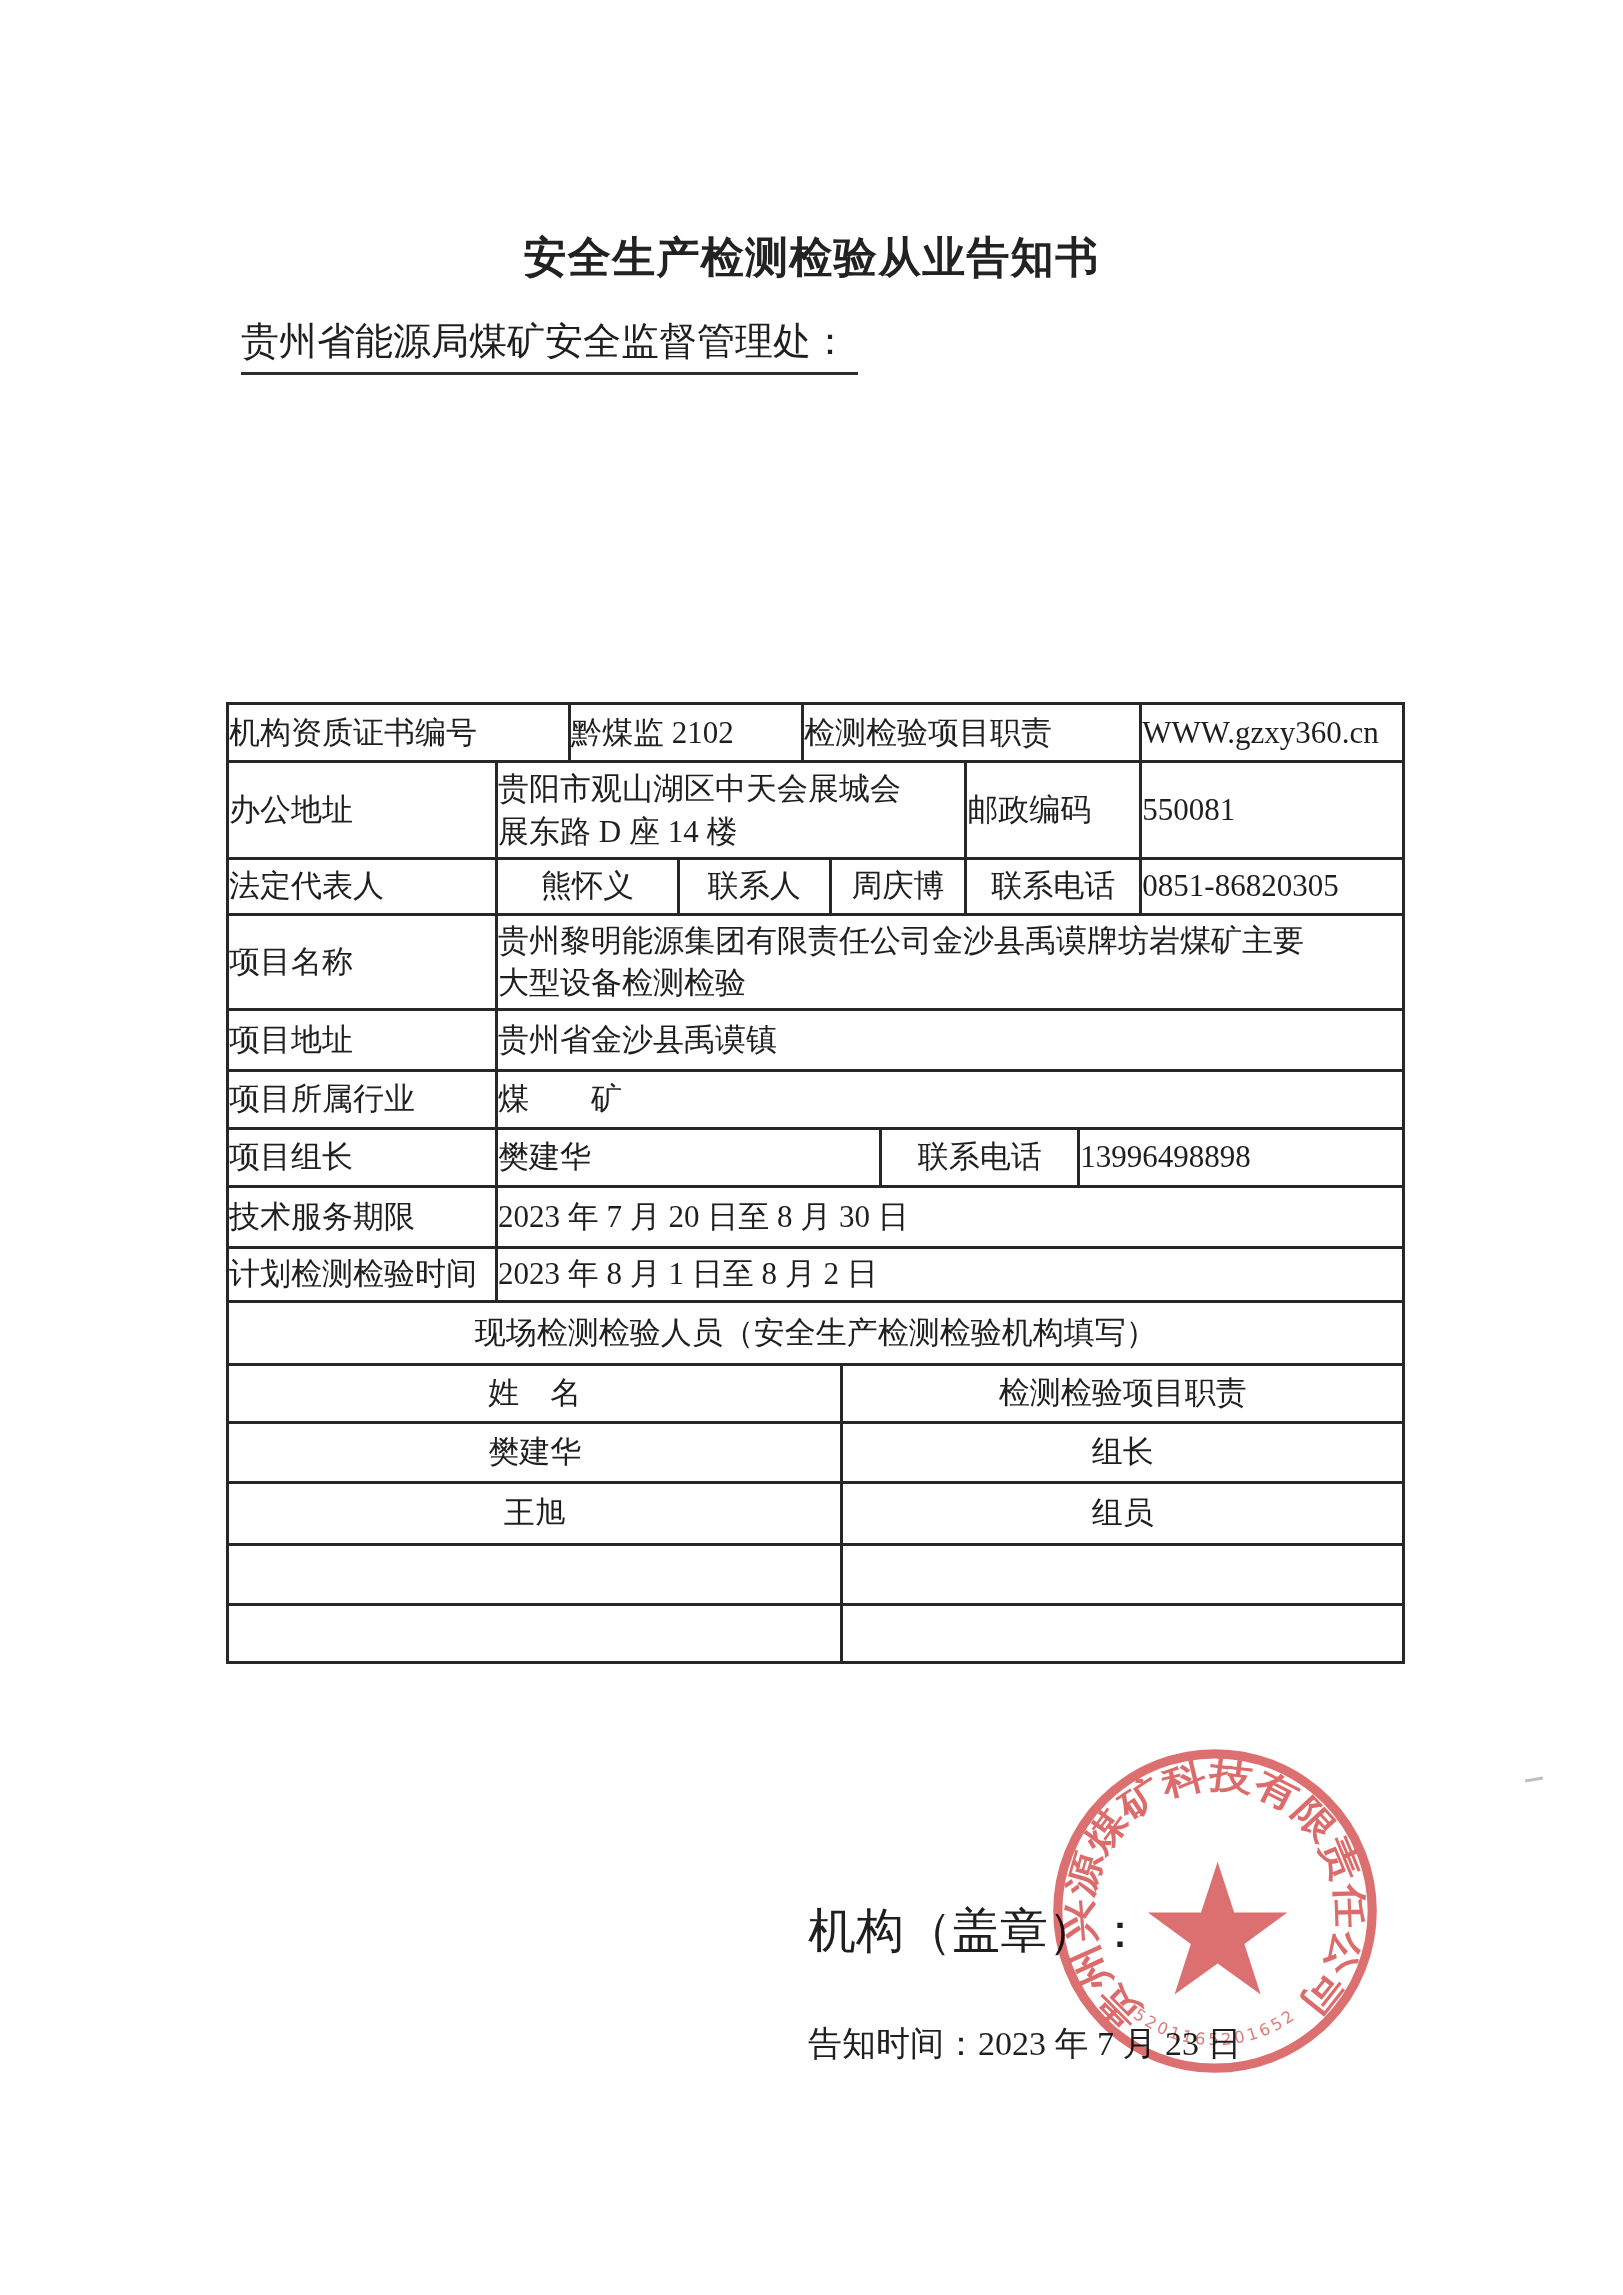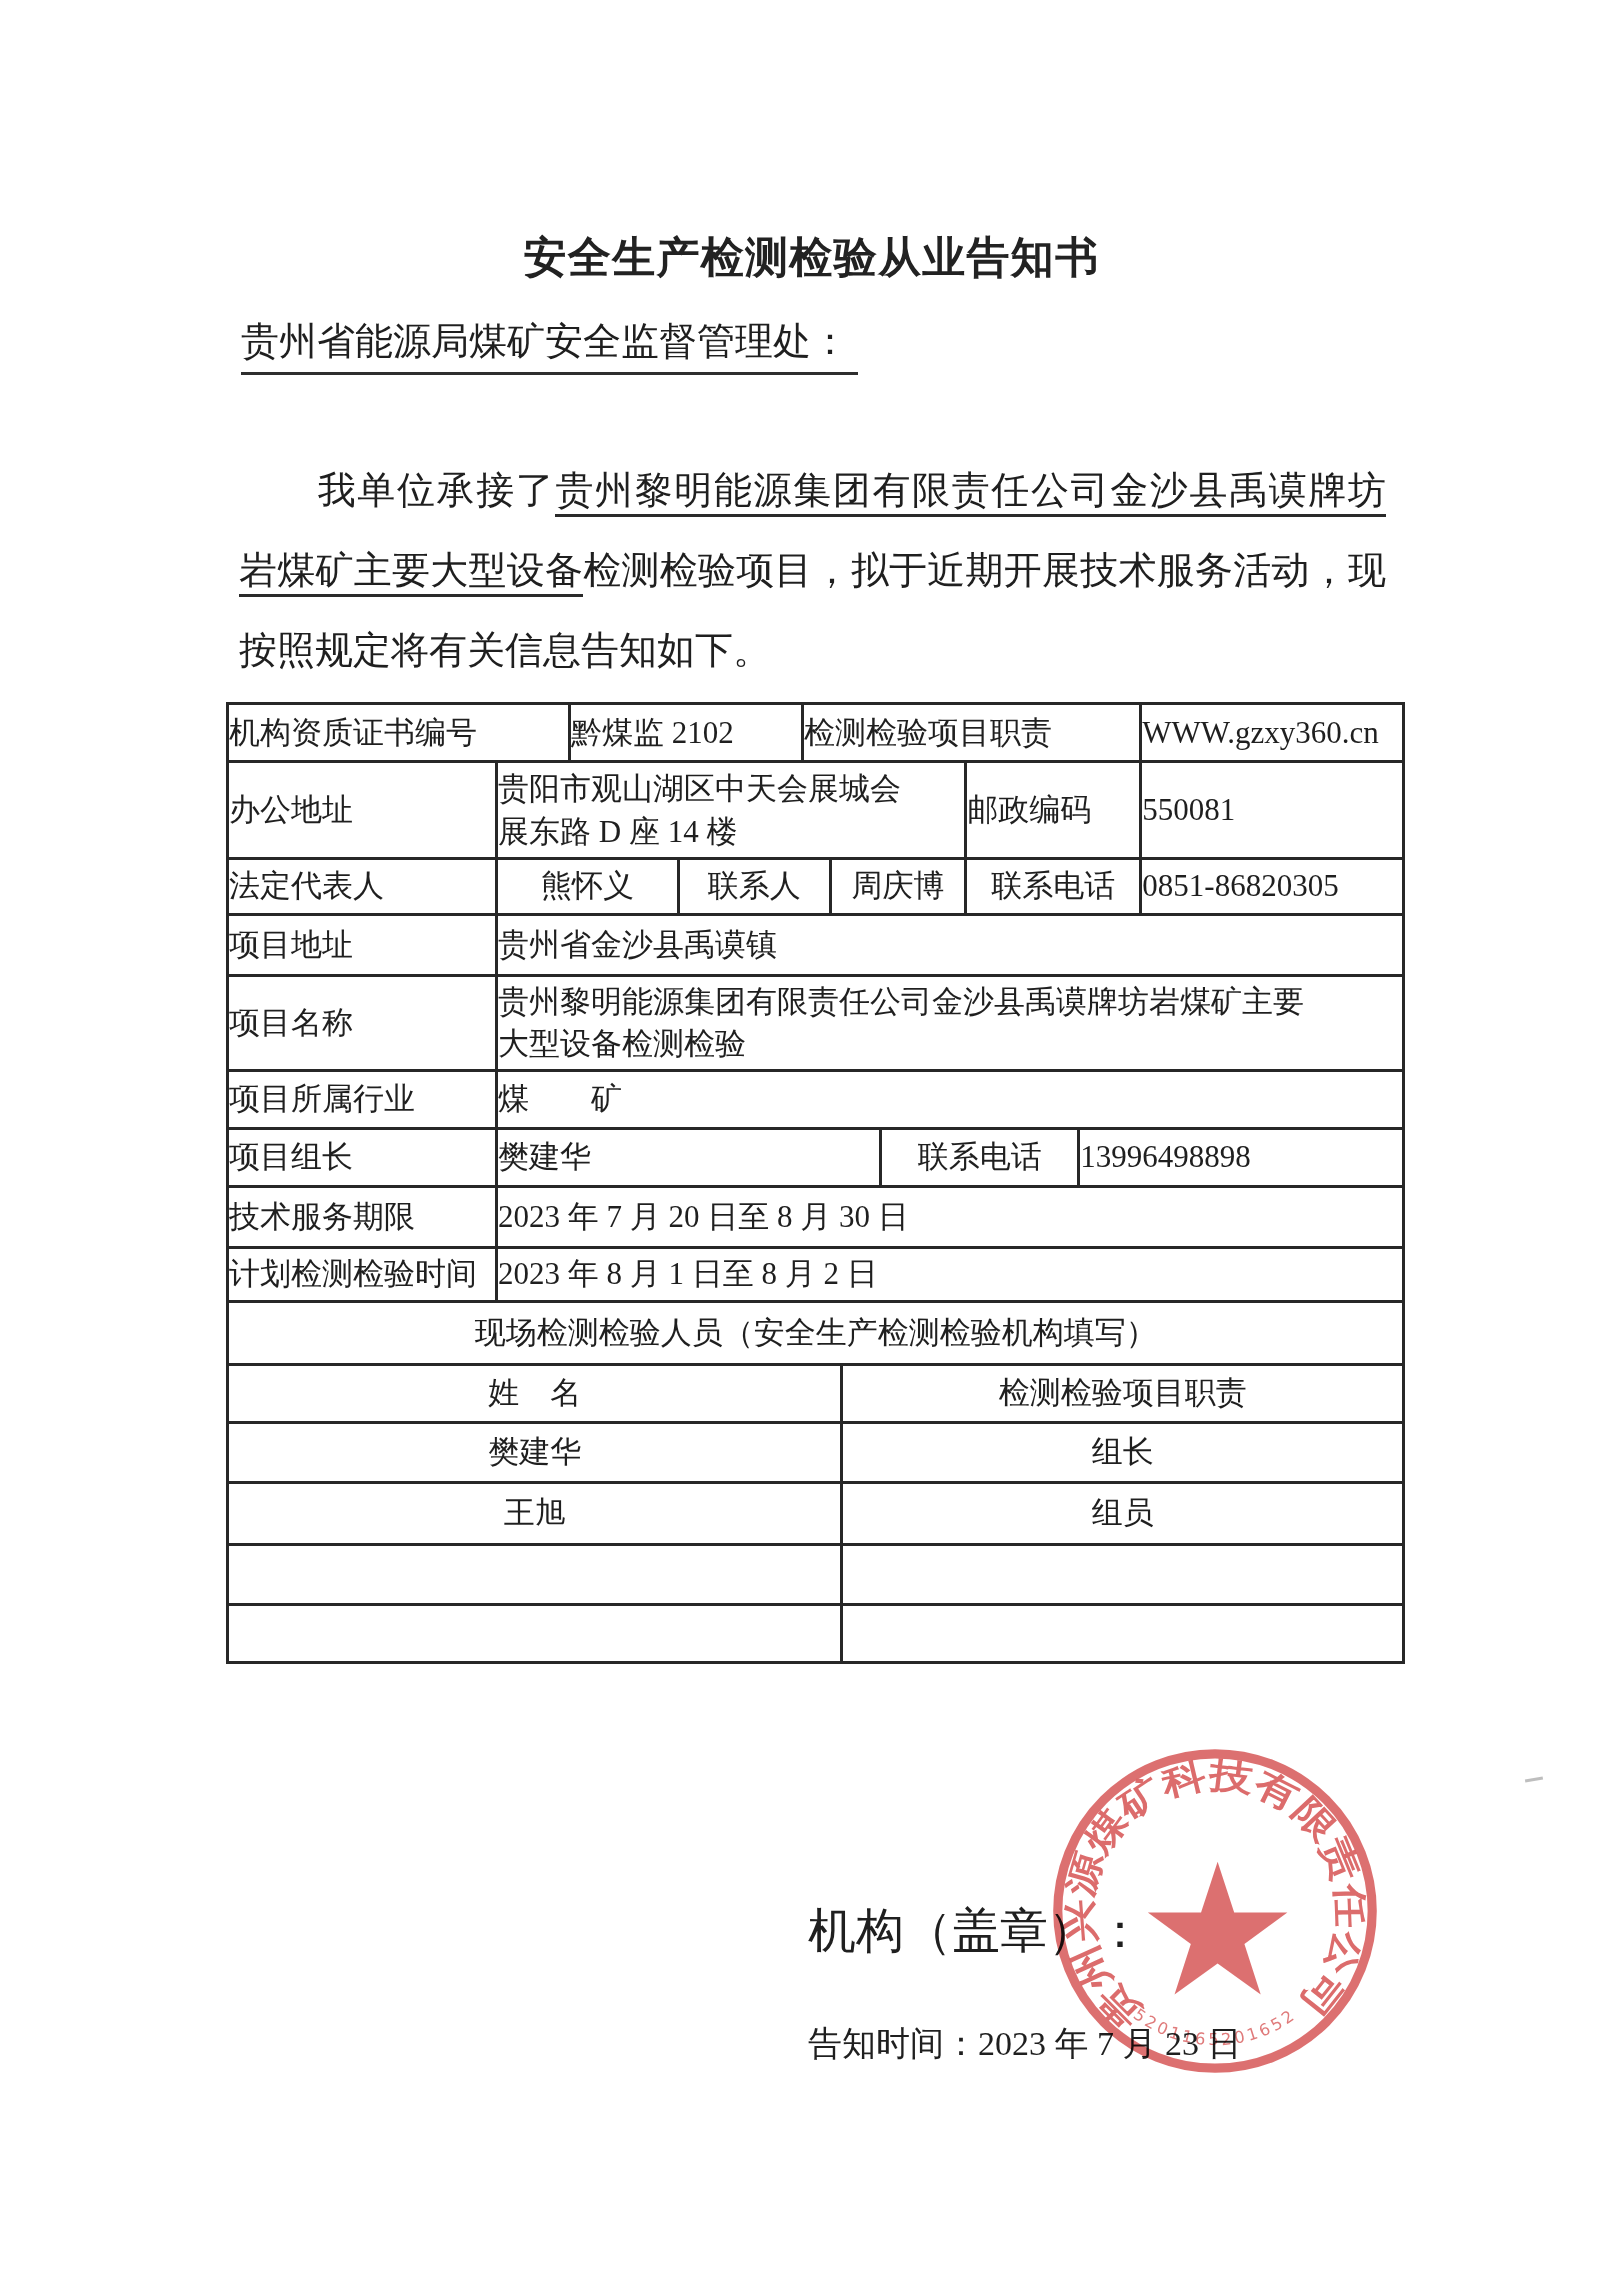--- a/index.html
+++ b/index.html
@@ -80,25 +80,20 @@
 <body>
 
 <div class="page">
 
   <div class="doc-title">安全生产检测检验从业告知书</div>
 
   <div class="salutation">
     <span>贵州省能源局煤矿安全监督管理处：</span>
   </div>
 
-  <div class="paragraph">
-    <div class="p-line p-just"><span class="indent"></span><span>我单位承接了</span><span class="ul">贵州黎明能源集团有限责任公司金沙县禹谟牌坊</span></div>
-    <div class="p-line p-just"><span class="ul">岩煤矿主要大型设备</span><span>检测检验项目，拟于近期开展技术服务活动，现</span></div>
-    <div class="p-line">按照规定将有关信息告知如下。</div>
-  </div>
 
   <table class="info">
     <colgroup>
       <col style="width:269px">
         <col style="width:73px">
         <col style="width:109px">
       <col style="width:124px">
         <col style="width:27.5px">
         <col style="width:11.8px">
       <col style="width:39px">
@@ -121,27 +116,27 @@
       <td class="val">550081</td>
     </tr>
     <tr style="height:56px">
       <td class="lbl">法定代表人</td>
       <td class="ctr" colspan="2">熊怀义</td>
       <td class="ctr" colspan="2">联系人</td>
       <td class="ctr" colspan="3">周庆博</td>
       <td class="ctr" colspan="2">联系电话</td>
       <td class="val">0851-86820305</td>
     </tr>
+    <tr style="height:87px">
+      <td class="lbl">项目名称</td>
+      <td class="val" colspan="10"><span class="wrap-project">贵州黎明能源集团有限责任公司金沙县禹谟牌坊岩煤矿主要大型设备检测检验</span></td>
+    </tr>
     <tr style="height:61px">
       <td class="lbl">项目地址</td>
       <td class="val" colspan="10">贵州省金沙县禹谟镇</td>
-    </tr>
-    <tr style="height:87px">
-      <td class="lbl">项目名称</td>
-      <td class="val" colspan="10"><span class="wrap-project">贵州黎明能源集团有限责任公司金沙县禹谟牌坊岩煤矿主要大型设备检测检验</span></td>
     </tr>
     <tr style="height:58px">
       <td class="lbl">项目所属行业</td>
       <td class="val" colspan="10">煤　　矿</td>
     </tr>
     <tr style="height:58px">
       <td class="lbl">项目组长</td>
       <td class="val" colspan="6">樊建华</td>
       <td class="ctr" colspan="2">联系电话</td>
       <td class="val" colspan="2">13996498898</td>

